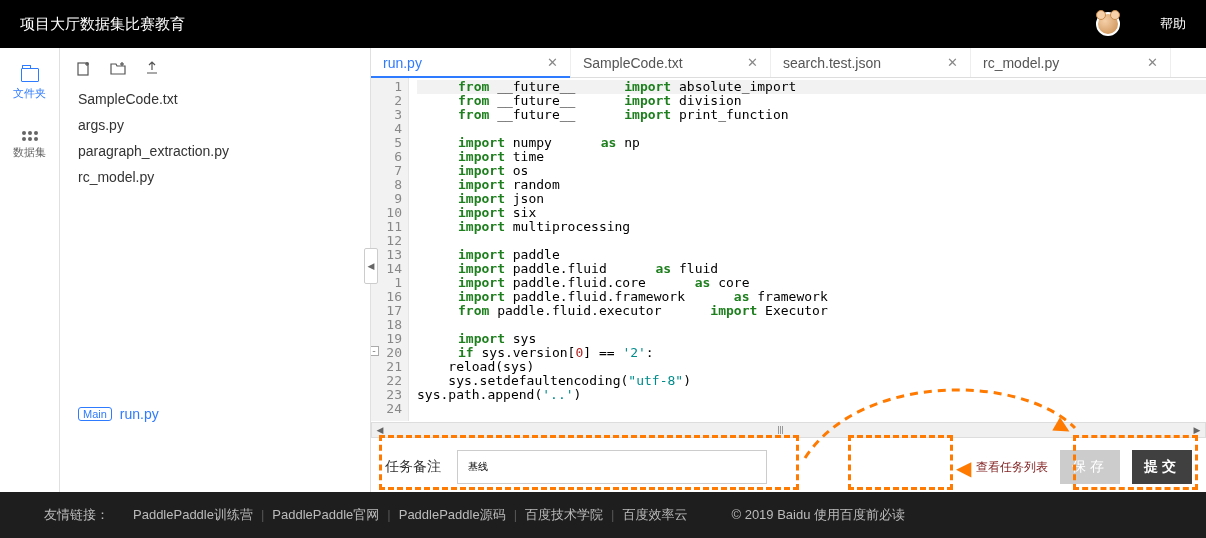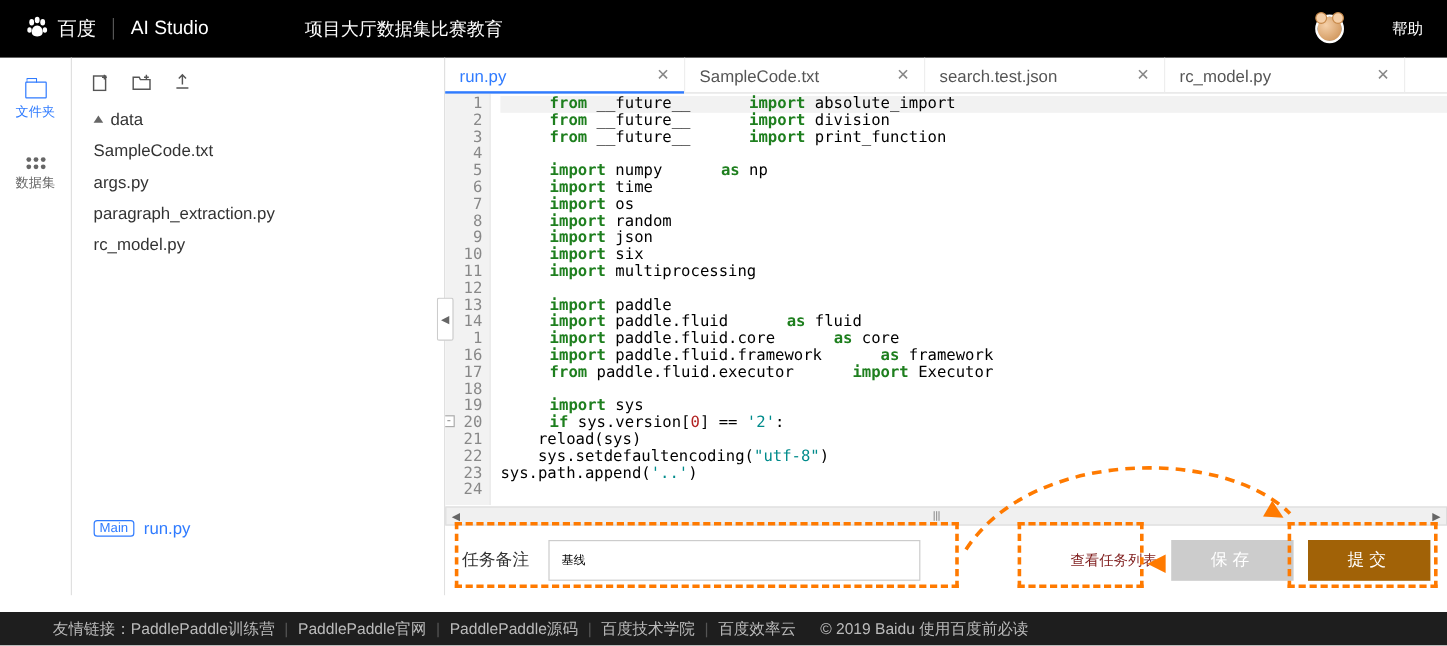--- a/index.html
+++ b/index.html
@@ -56,53 +56,38 @@
 .hscroll{height:16px;background:#f0f0f0;border:1px solid #ddd;margin-top:1px;position:relative;}
 .hscroll .grip{position:absolute;left:46%;top:2px;width:50px;height:10px;display:flex;justify-content:center;align-items:center;gap:1px;}
 .hscroll .grip span{width:1px;height:8px;background:#999;}
 .hscroll .arrow{position:absolute;top:2px;width:12px;height:12px;font-size:9px;color:#666;text-align:center;}
 .hscroll .arrow.l{left:2px;}.hscroll .arrow.r{right:2px;}
 .taskbar{display:flex;align-items:center;padding:12px 14px;gap:12px;background:#fff;}
 .taskbar label{font-size:14px;color:#333;margin-right:4px;}
 .taskbar input{width:310px;height:34px;padding:0 10px;border:1px solid #ccc;font-size:10px;}
 .spacer{flex:1;}
 .link{color:#7f1d1d;font-size:12px;cursor:pointer;text-align:right;}
-.btn{height:34px;padding:0 33px;border:none;font-size:14px;color:#fff;cursor:pointer;letter-spacing:4px;}
+.btn{height:34px;padding:0 12px;border:none;font-size:14px;color:#fff;cursor:pointer;letter-spacing:4px;}
 .btn.save{background:#ccc;}
-.btn.submit{background:#a16207;}
+.btn.submit{background:#404040;font-weight:bold;}
 .dash{position:absolute;border:3px dashed #ff7a00;pointer-events:none;z-index:50;}
 .dash.a{left:379px;top:435px;width:420px;height:55px;}
 .dash.b{left:848px;top:435px;width:105px;height:55px;}
 .dash.c{left:1073px;top:435px;width:125px;height:55px;}
 .swoosh{position:absolute;left:800px;top:373px;width:280px;height:90px;z-index:49;pointer-events:none;}
 .arrow-left{position:absolute;left:956px;top:456px;color:#ff7a00;font-size:20px;z-index:51;pointer-events:none;}
 .arrow-rt{position:absolute;left:1056px;top:414px;color:#ff7a00;font-size:20px;z-index:51;pointer-events:none;transform:rotate(30deg);}
-.footer{position:absolute;bottom:0;left:0;right:0;height:28px;background:#1e1e1e;color:#bbb;font-size:13px;display:flex;align-items:center;padding:0 44px;gap:0;}
+.footer{position:absolute;bottom:0;left:0;right:0;height:46px;background:#1e1e1e;color:#bbb;font-size:13px;display:flex;align-items:center;padding:0 44px;gap:24px;}
 .footer a{color:#bbb;text-decoration:none;}
 .sep{color:#555;margin:0 8px;}
 </style>
 </head>
 <body>
 
 <div class="topbar">
-  <div class="logo-area">
-    <span class="logo-paw">
-      <svg width="22" height="22" viewBox="0 0 24 24" fill="#fff" class="svg-icon">
-          <ellipse cx="7" cy="6" rx="2.2" ry="3"></ellipse>
-          <ellipse cx="12" cy="4" rx="2.2" ry="3"></ellipse>
-          <ellipse cx="17" cy="6" rx="2.2" ry="3"></ellipse>
-          <ellipse cx="5" cy="13" rx="2" ry="2.5"></ellipse>
-          <ellipse cx="19" cy="13" rx="2" ry="2.5"></ellipse>
-          <path d="M12 9c-3 0-5 3-5 6 0 2 1 4 5 4s5-2 5-4c0-3-2-6-5-6z"></path>
-        </svg>
-    </span>
-    <span>百度</span>
-    <span class="vline"></span>
-    <span>AI Studio</span>
-  </div>
   <div class="nav">
     <a>项目大厅</a>
     <a>数据集</a>
     <a>比赛</a>
     <a>教育</a>
   </div>
   <div class="top-right">
     <div class="avatar"></div>
     <a style="color:#fff;">帮助</a>
   </div>
@@ -141,24 +126,20 @@
             <path d="M1 4h5l1 2h8v8H1z" fill="none" stroke="#555" stroke-width="1.2"></path>
             <line x1="12" y1="2" x2="12" y2="6" stroke="#555" stroke-width="1.2"></line>
             <line x1="10" y1="4" x2="14" y2="4" stroke="#555" stroke-width="1.2"></line>
           </svg>
         </span>
       <span class="tb-icon">
           <svg class="svg-icon" width="16" height="16" viewBox="0 0 16 16">
             <path d="M8 2v8M5 5l3-3 3 3M3 13h10" fill="none" stroke="#555" stroke-width="1.2"></path>
           </svg>
         </span>
-    </div>
-    <div class="tree-node folder">
-      <span class="caret"></span>
-      <span>data</span>
     </div>
     <div class="tree-children" id="tree-children">
         <div class="tree-node">
           <span>SampleCode.txt</span>
         </div>
         <div class="tree-node">
           <span>args.py</span>
         </div>
         <div class="tree-node">
           <span>paragraph_extraction.py</span>

